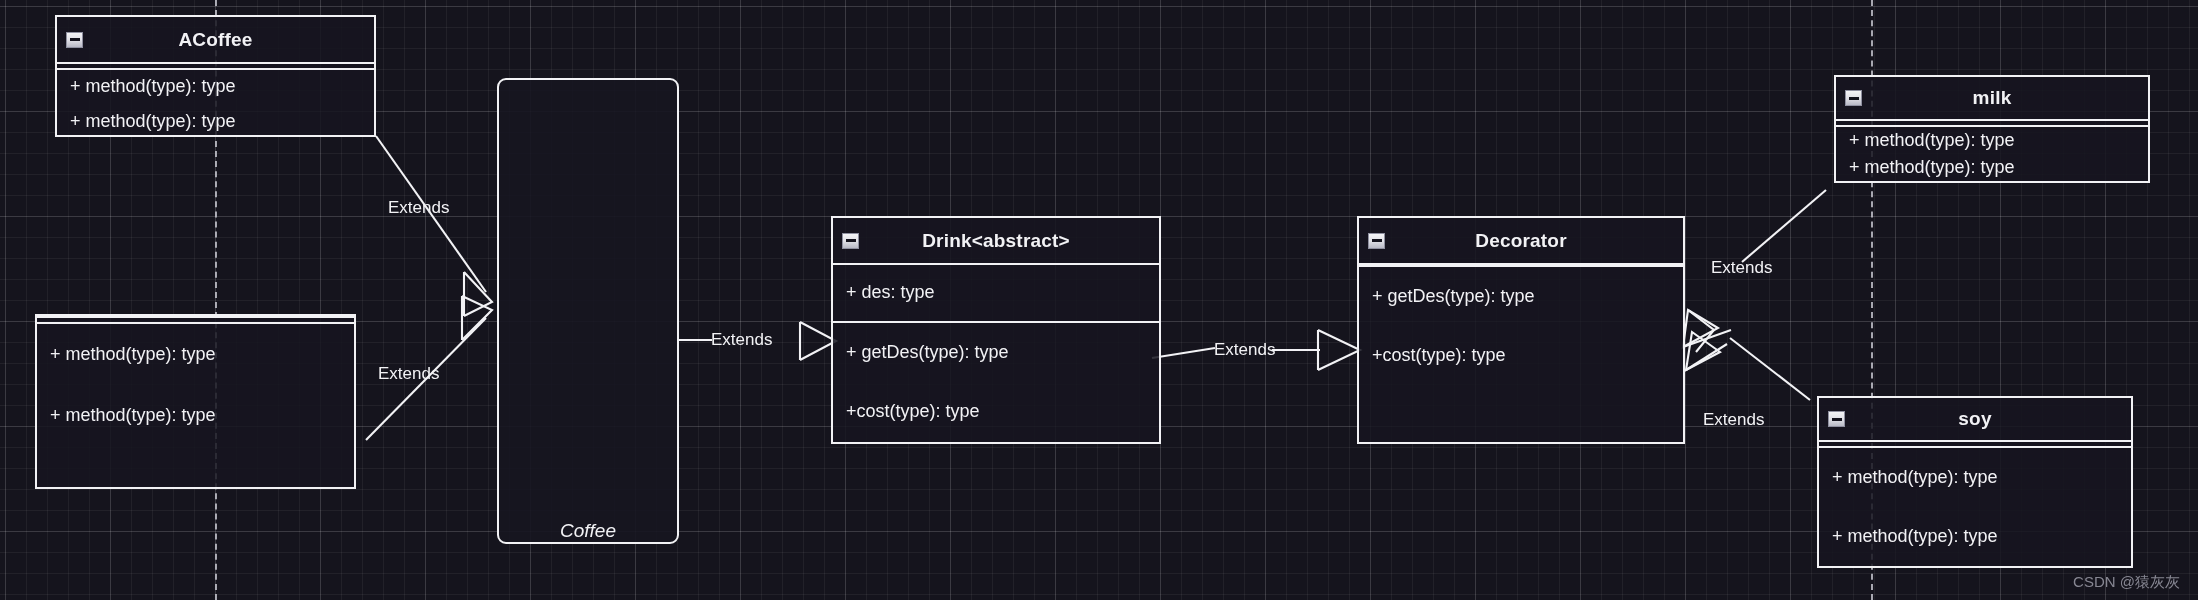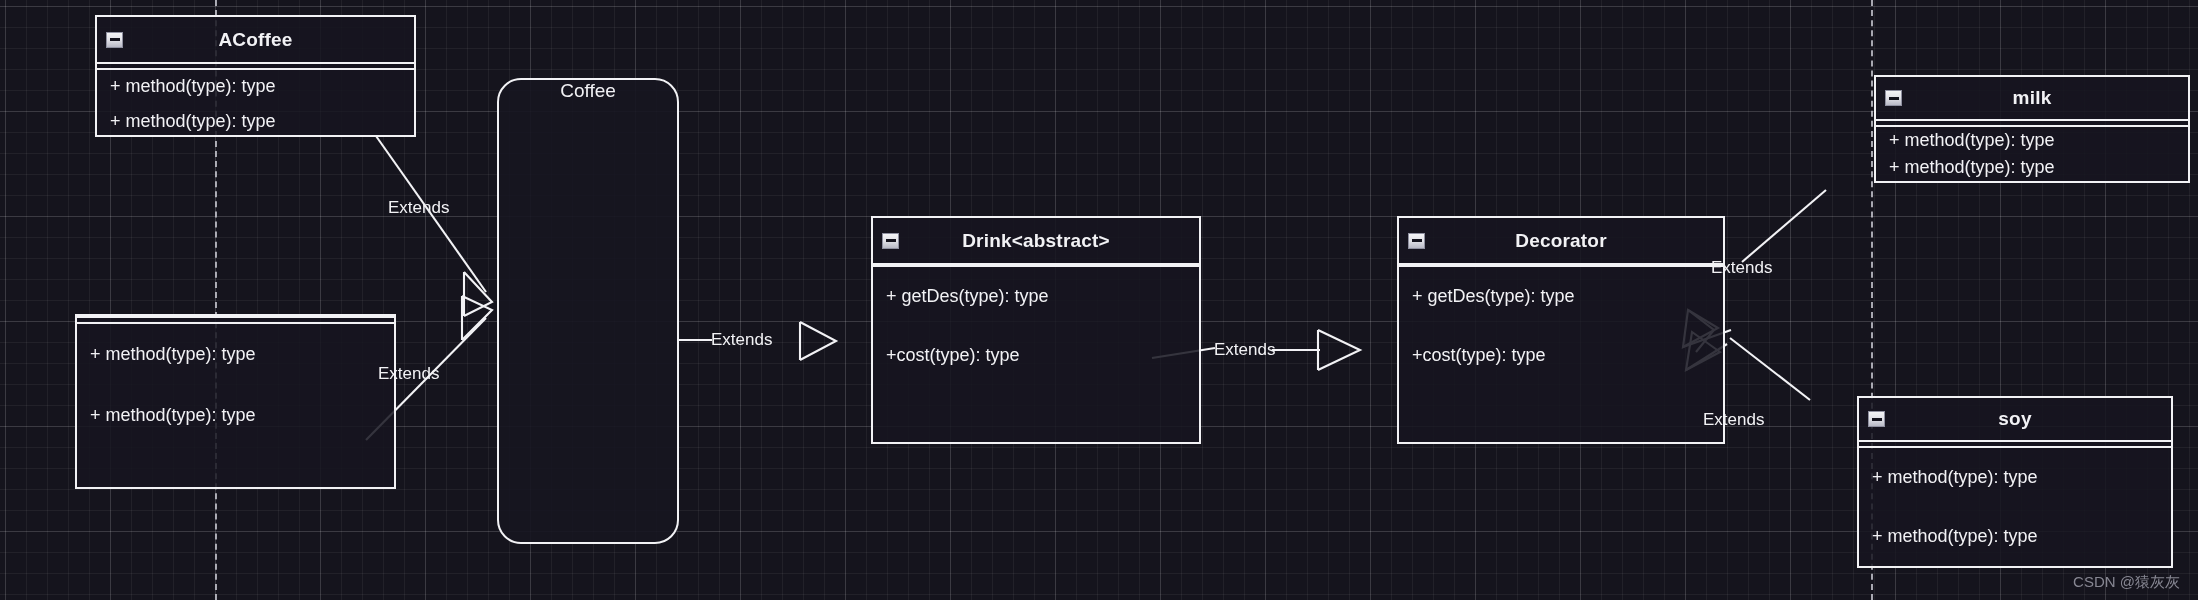--- a/index.html
+++ b/index.html
@@ -30,21 +30,20 @@
     border-left: 2px dashed #c9c9d2;
     opacity: 0.82;
   }
   
   .uml {
     position: absolute;
     box-sizing: border-box;
     border: 2px solid #f2f2f5;
     background: rgba(22,21,32,0.86);
     color: #f2f2f5;
-    margin-left: 40px;
   }
   .uml-title {
     position: relative;
     box-sizing: border-box;
     height: 45px;
     display: flex;
     align-items: center;
     justify-content: center;
     font-weight: bold;
     font-size: 19px;
@@ -86,27 +85,28 @@
   .uml-row {
     font-size: 18px;
     line-height: 1.1;
     white-space: nowrap;
   }
   
   .rounded-node {
     position: absolute;
     box-sizing: border-box;
     border: 2px solid #f2f2f5;
-    border-radius: 24px;
+    border-radius: 9px;
     background: rgba(22,21,32,0.9);
     color: #f2f2f5;
     display: flex;
-    align-items: flex-start;
+    align-items: flex-end;
     justify-content: center;
     font-size: 19px;
+    font-style: italic;
   }
   
   .edge-label {
     position: absolute;
     color: #f2f2f5;
     font-size: 17px;
     white-space: nowrap;
     background: transparent;
   }
   svg.links {
@@ -200,20 +200,23 @@
   </div>
 
   <div class="uml" style="left:831px; top:216px; width:330px; height:228px;">
     <div class="uml-title">
       <span class="minus-icon">
           <i></i>
         </span>
       <span>Drink&lt;abstract&gt;</span>
     </div>
     <div class="sep"></div>
+    <div class="uml-section" style="height:56px;">
+      <div class="uml-row">+ des: type</div>
+    </div>
     <div class="sep"></div>
     <div class="uml-section" style="height:119px;">
       <div class="uml-row">+ getDes(type): type</div>
       <div class="uml-row">+cost(type): type</div>
     </div>
   </div>
 
   <div class="uml" style="left:1357px; top:216px; width:328px; height:228px;">
     <div class="uml-title">
       <span class="minus-icon">

